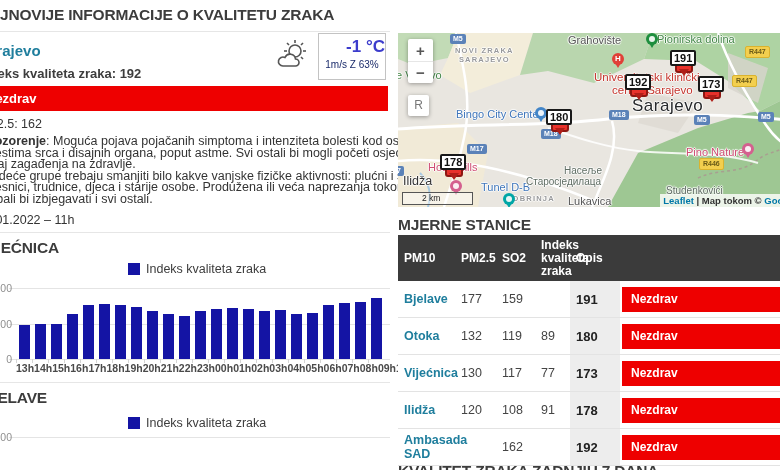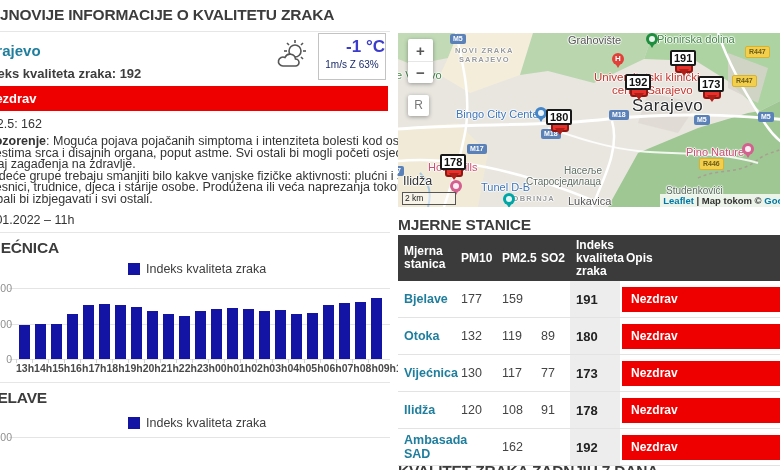--- a/index.html
+++ b/index.html
@@ -81,21 +81,21 @@
   #gm-zoom{position:absolute;left:10px;top:6px;width:25px;background:#fff;border-radius:2px;
            box-shadow:0 1px 4px rgba(0,0,0,.35);z-index:7;}
   #gm-zoom button{display:block;width:25px;height:22px;border:0;background:none;font-size:15px;
                   font-weight:bold;color:#565656;padding:0;font-family:inherit;}
   #gm-zoom button+button{border-top:1px solid #e6e6e6;}
   #gm-r{position:absolute;left:10px;top:62px;width:21px;height:21px;background:#fff;border-radius:2px;
         box-shadow:0 1px 4px rgba(0,0,0,.35);font-size:12px;color:#777;text-align:center;
         line-height:21px;z-index:7;}
   #gm-scale{position:absolute;left:4px;bottom:2px;width:50px;height:11px;border:1px solid #555;
             background:rgba(255,255,255,.45);font-size:8.5px;color:#222;line-height:11px;
-            padding-left:2px;z-index:7;}
+            padding-left:19px;z-index:7;}
   #gm-attr{position:absolute;right:0;bottom:0;background:rgba(255,255,255,.8);font-size:9.5px;
            line-height:13px;padding:0 3px;white-space:nowrap;z-index:7;font-weight:bold;}
   #gm-attr .lnk{color:#0078a8;} #gm-attr .sep{color:#333;}
 
   
   #stations-title{top:216px;left:0;}
   #table{position:absolute;left:0;top:235px;width:402px;font-size:12.5px;}
   .trow{display:grid;grid-template-columns:57px 41px 39px 35px 50px 1fr;align-items:center;
         min-height:36px;border-bottom:1px solid #e3e3e3;background:#fff;}
   .thead{background:#3b3b3b;color:#fff;font-weight:bold;font-size:12px;line-height:13px;
@@ -352,21 +352,20 @@
       <div id="gm-scale">2 km</div>
       <div id="gm-attr">
         <span class="lnk">Leaflet</span><span class="sep"> | Map tokom © </span><span class="lnk">Google</span>
       </div>
     </div>
 
     <h1 class="sec abs" id="stations-title">MJERNE STANICE</h1>
 
     <div id="table">
       <div class="trow thead">
-        <div class="tc">Mjerna stanica</div>
         <div class="tc">PM10</div>
         <div class="tc">PM2.5</div>
         <div class="tc">SO2</div>
         <div class="tc idx-col">Indeks kvaliteta zraka</div>
         <div class="tc">Opis</div>
       </div>
       <div id="tbody">
           <div class="trow">
             <a class="tc tname" href="#">Bjelave</a>
             <div class="tc tnum">177</div>

